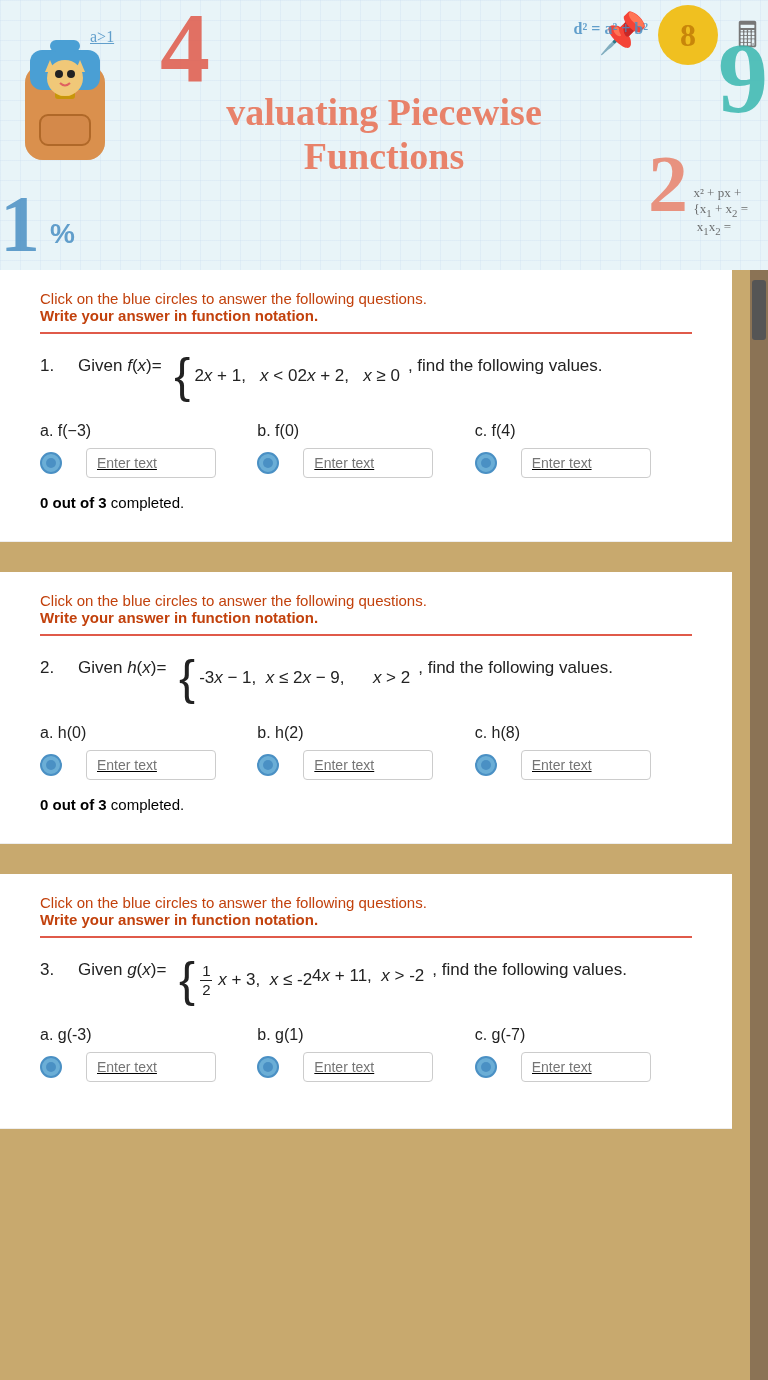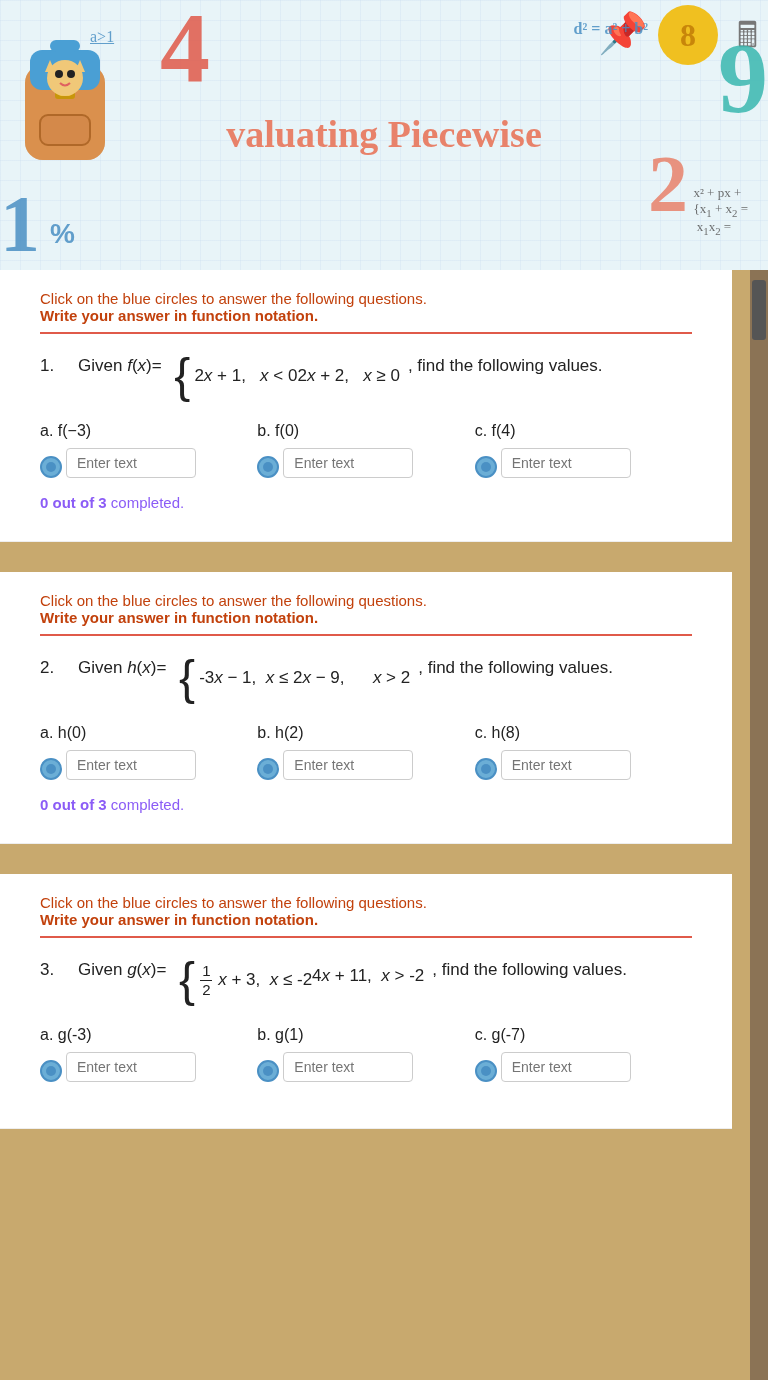--- a/index.html
+++ b/index.html
@@ -189,22 +189,23 @@
       flex-direction: column;
       gap: 6px;
     }
     .answer-label {
       font-size: 16px;
       color: #222;
       margin-bottom: 2px;
     }
     .answer-input-row {
       display: flex;
-      align-items: flex-end;
-      gap: 4px;
+      align-items: center;
+      gap: 24px;
+      text-decoration: underline;
     }
     .blue-circle {
       width: 22px;
       height: 22px;
       border-radius: 50%;
       background: #6baed6;
       border: 2px solid #4a90c4;
       cursor: pointer;
       flex-shrink: 0;
       display: flex;
@@ -223,21 +224,21 @@
       padding: 6px 10px;
       font-size: 14px;
       color: #888;
       width: 130px;
       outline: none;
       background: white;
     }
 
     .completion-text {
       font-size: 15px;
-      color: #8b5cf6;
+      color: #000000;
       margin-top: 8px;
     }
     .completion-text strong {
       font-weight: 900;
     }
 
     
     .frac {
       display: inline-flex;
       flex-direction: column;
@@ -294,20 +295,21 @@
 
   <div class="yellow-circle">
     <span>8</span>
   </div>
 
   <div class="calc-deco">🖩</div>
 
   <div class="header-title">
     <h1>
       <span>valuating Piecewise</span><br>
+      <span>Functions</span>
     </h1>
   </div>
 </div>
 
 <div class="scrollbar-strip">
   <div class="scrollbar-thumb"></div>
 </div>
 
 <div class="content">
 

